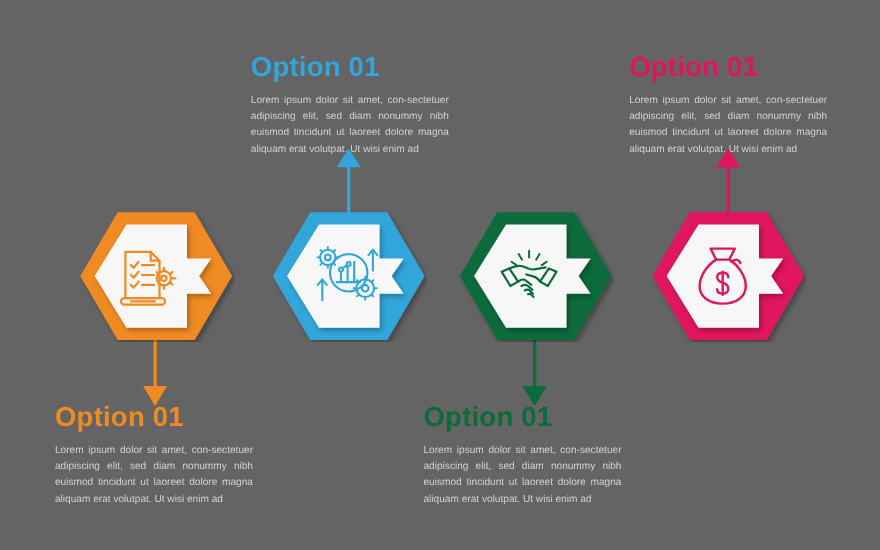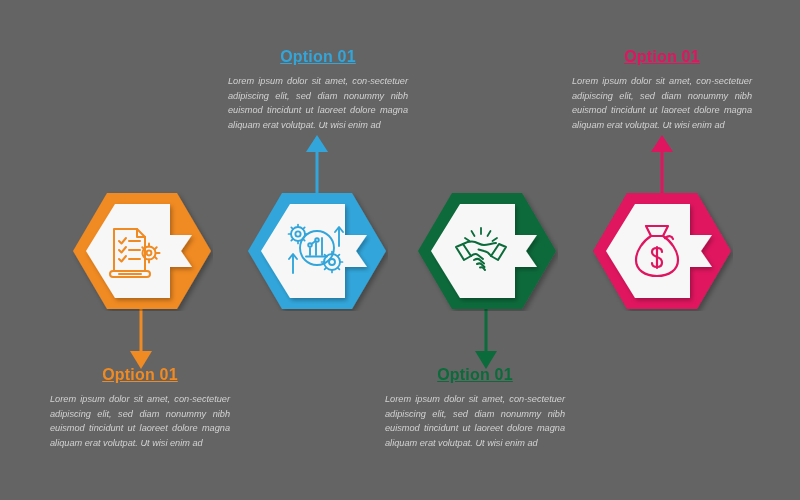--- a/index.html
+++ b/index.html
@@ -41,35 +41,33 @@
     width: 30px;
   }
   .connector svg { display:block; }
 
   
   .textblock {
     position: absolute;
     width: 180px;
   }
   .opt-title {
-    font-size: 16px;
+    font-size: 25px;
     font-weight: bold;
     letter-spacing: 0.2px;
     margin: 0 0 8px 0;
-    text-align: center;
+    text-align: left;
     line-height: 1.1;
-    text-decoration: underline;
   }
   .opt-body {
     font-size: 9.2px;
     line-height: 1.62;
     color: #d2d2d2;
     text-align: justify;
     margin: 0;
-    font-style: italic;
   }
 </style>
 </head>
 <body>
 
 <div id="canvas">
 
   <div class="textblock" style="left:50px; top:366px;">
     <div class="opt-title" style="color:#F08A22;">Option 01</div>
     <div class="opt-body">Lorem ipsum dolor sit amet, con-sectetuer adipiscing elit, sed diam nonummy nibh euismod tincidunt ut laoreet dolore magna aliquam erat volutpat. Ut wisi enim ad</div>

